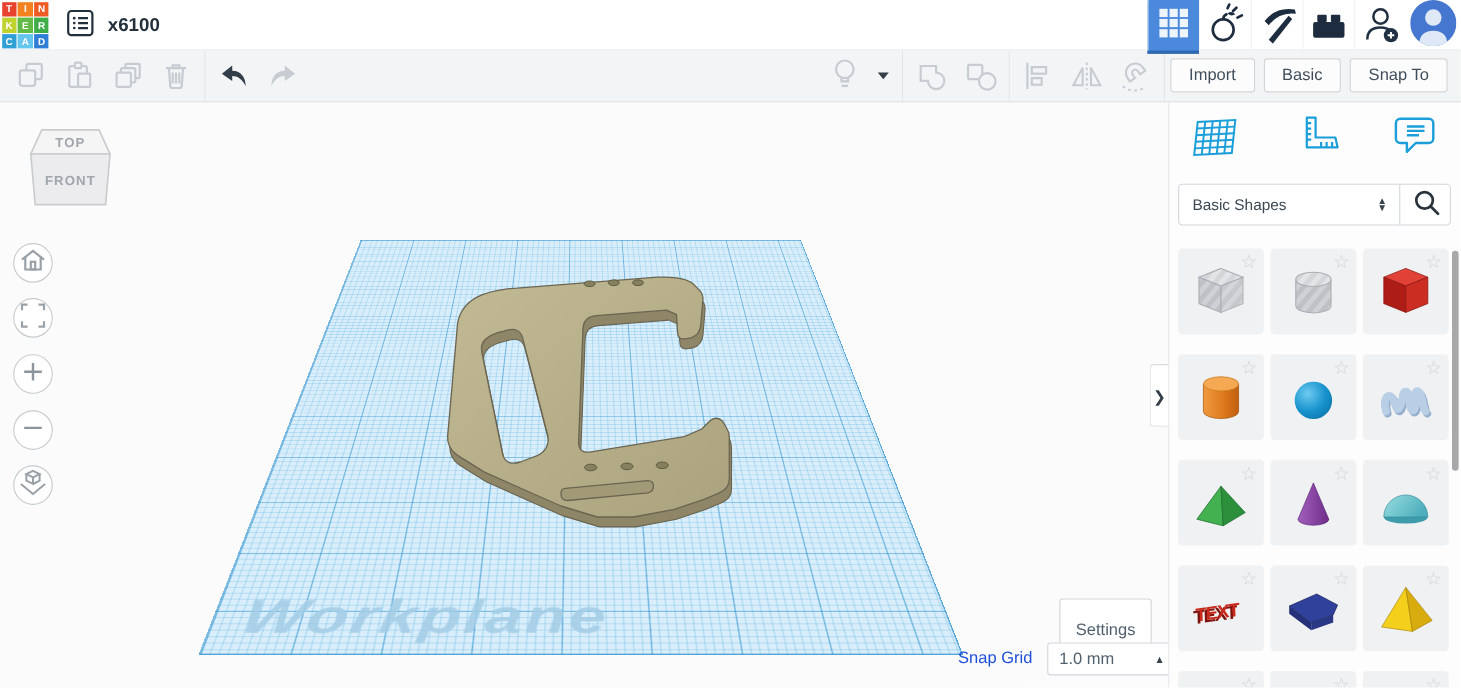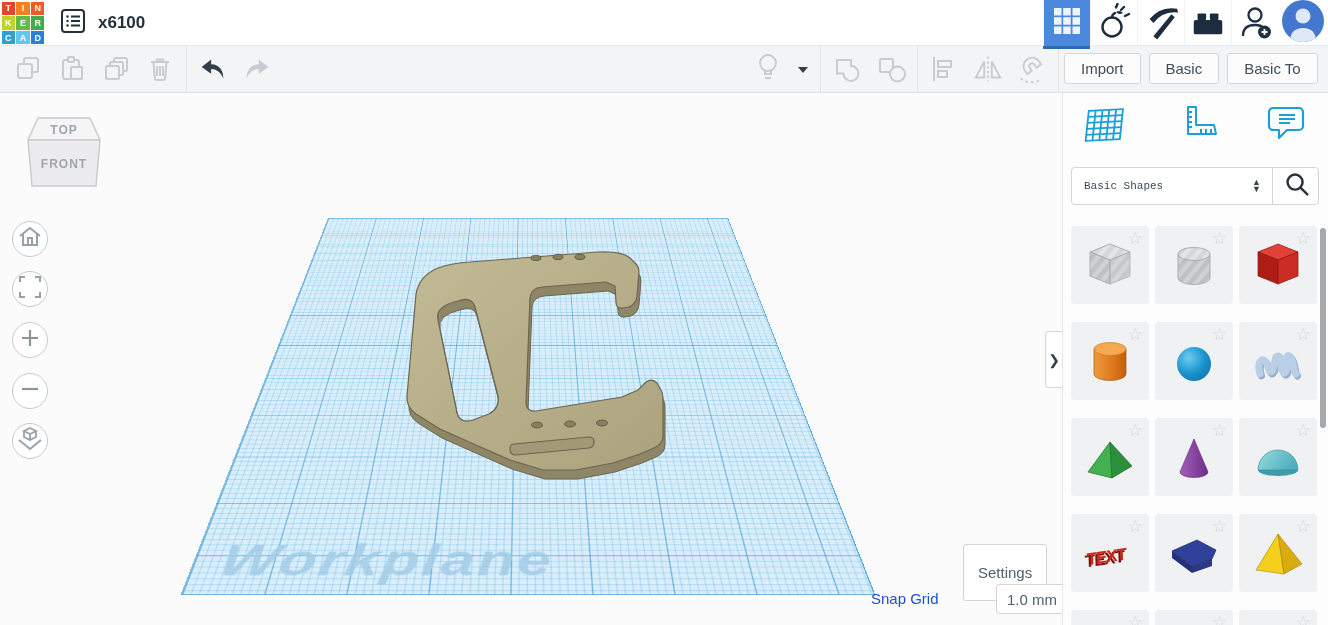--- a/index.html
+++ b/index.html
@@ -51,21 +51,21 @@
       repeating-linear-gradient(to bottom, rgba(70,170,225,.26) 0 1px, transparent 1px 6px);
     border:1px solid rgba(60,150,210,.55); }
   .wp-label { position:absolute; left:20px; bottom:8px; font-size:46px; font-weight:bold;
     font-style:italic; letter-spacing:2px; color:#a3cde7; opacity:.85; }
   .model-svg { position:absolute; left:380px; top:137px; }
 
   .settings-btn { position:absolute; left:963px; top:451px; padding:19px 14px; background:#fff;
     border:1px solid #d2d5d8; border-radius:3px; font-size:15px; color:#52616e; cursor:pointer; }
   .snapgrid-label { position:absolute; left:871px; top:497px; font-size:15px; color:#1d4ed8; }
   .snapgrid-select { position:absolute; left:952px; top:491px; width:114px; height:30px; background:#fff;
-    border:1px solid #d2d5d8; border-radius:3px; display:flex; align-items:center; cursor:pointer;margin-left:44px; }
+    border:1px solid #d2d5d8; border-radius:3px; display:flex; align-items:center; cursor:pointer; }
   .snapgrid-select .val { flex:1; padding-left:10px; font-size:15px; color:#52616e; }
   .snapgrid-select .caret { padding-right:8px; font-size:11px; color:#39444e; }
 
   .collapse-tab { position:absolute; left:1045px; top:331px; width:17px; height:57px; background:#fff;
     border:1px solid #d5d8da; border-right:none; border-radius:4px 0 0 4px; display:flex;
     align-items:center; justify-content:center; font-size:14px; color:#333e48; cursor:pointer; z-index:25; }
 
   
   .viewcube { position:absolute; left:22px; top:106px; z-index:10; cursor:pointer; }
   .nav-circle { position:absolute; left:12px; width:36px; height:36px; border-radius:50%;
@@ -74,21 +74,21 @@
 
   
   .panel { position:absolute; left:1062px; top:93px; width:266px; height:532px;
     background:#fdfdfe; border-left:1px solid #e4e6e8; overflow:hidden; }
   .panel-tools { position:absolute; left:0; top:12px; width:266px; padding:0 21px; display:flex;
     justify-content:space-between; }
   .ptool { width:44px; height:44px; display:flex; align-items:center; justify-content:center; cursor:pointer; }
   .cat-row { position:absolute; left:8px; top:74px; width:248px; height:38px; background:#fff;
     border:1px solid #d3d6d9; border-radius:4px; display:flex; align-items:stretch; }
   .cat-select { flex:1; display:flex; align-items:center; cursor:pointer; }
-  .cat-select .txt { flex:1; padding-left:12px; font-size:11px; color:#3c4853;font-family:Liberation Mono, monospace; }
+  .cat-select .txt { flex:1; padding-left:12px; font-size:14px; color:#3c4853; }
   .cat-arrows { display:flex; flex-direction:column; line-height:7px; font-size:9px;
     color:#39444e; margin-right:11px; }
   .cat-div { width:1px; background:#d3d6d9; }
   .search-btn { width:45px; display:flex; align-items:center; justify-content:center; cursor:pointer; }
   .shape-grid { position:absolute; left:8px; top:133px; width:250px; display:grid;
     grid-template-columns:repeat(3,78px); grid-auto-rows:78px; gap:18px 6px; }
   .tile { background:#f0f1f2; border-radius:4px; position:relative; cursor:pointer; }
   .tile .star { position:absolute; top:2px; right:6px; font-size:17px; color:#d3d3d5; cursor:pointer; }
   .tile svg.shape { position:absolute; left:11px; top:12px; }
   .scroll-thumb { position:absolute; left:257px; top:135px; width:6px; height:200px;
@@ -329,21 +329,21 @@
         <path d="M9,15 a9,9 0 0 1 18,0 v4 h-6 v-4 a3,3 0 0 0 -6,0 v4 H9 Z" transform="rotate(-35 18 15)"></path>
         <path d="M6,28 q9,7 20,2" stroke-dasharray="2.5,3.5"></path>
       </svg>
     </div>
     <div class="tb-divider"></div>
   </div>
 
   <div class="tb-actions">
     <button class="action-btn">Import</button>
     <button class="action-btn">Basic</button>
-    <button class="action-btn">Basic To</button>
+    <button class="action-btn">Snap To</button>
   </div>
 </div>
 
 <div class="canvas">
   <div class="workplane">
     <div class="wp-label">Workplane</div>
   </div>
 
   <svg class="model-svg" width="300" height="250" viewBox="0 0 300 250">
     <path fill-rule="evenodd" fill="#8e8666" stroke="#6a6450" stroke-width="1" transform="translate(2,9)" d="M 90,32 L 218,22 Q 242,21 250,28 L 256,34 Q 259,37 259,42 L 257,66 Q 256,74 249,77 L 243,78 Q 236,79 236,72 L 235,56 L 226,52 L 162,57 Q 151,58 150,68 L 146,172 Q 146,182 156,181 L 242,167 L 258,160 L 266,152 Q 272,148 277,153 L 281,160 Q 283,163 283,168 L 283,206 Q 283,214 274,218 L 260,224 L 233,233 L 196,240 L 163,240 L 130,230 L 96,215 L 60,199 L 36,184 Q 26,177 27,166 L 36,64 Q 39,46 58,38 Q 72,33 90,32 Z

